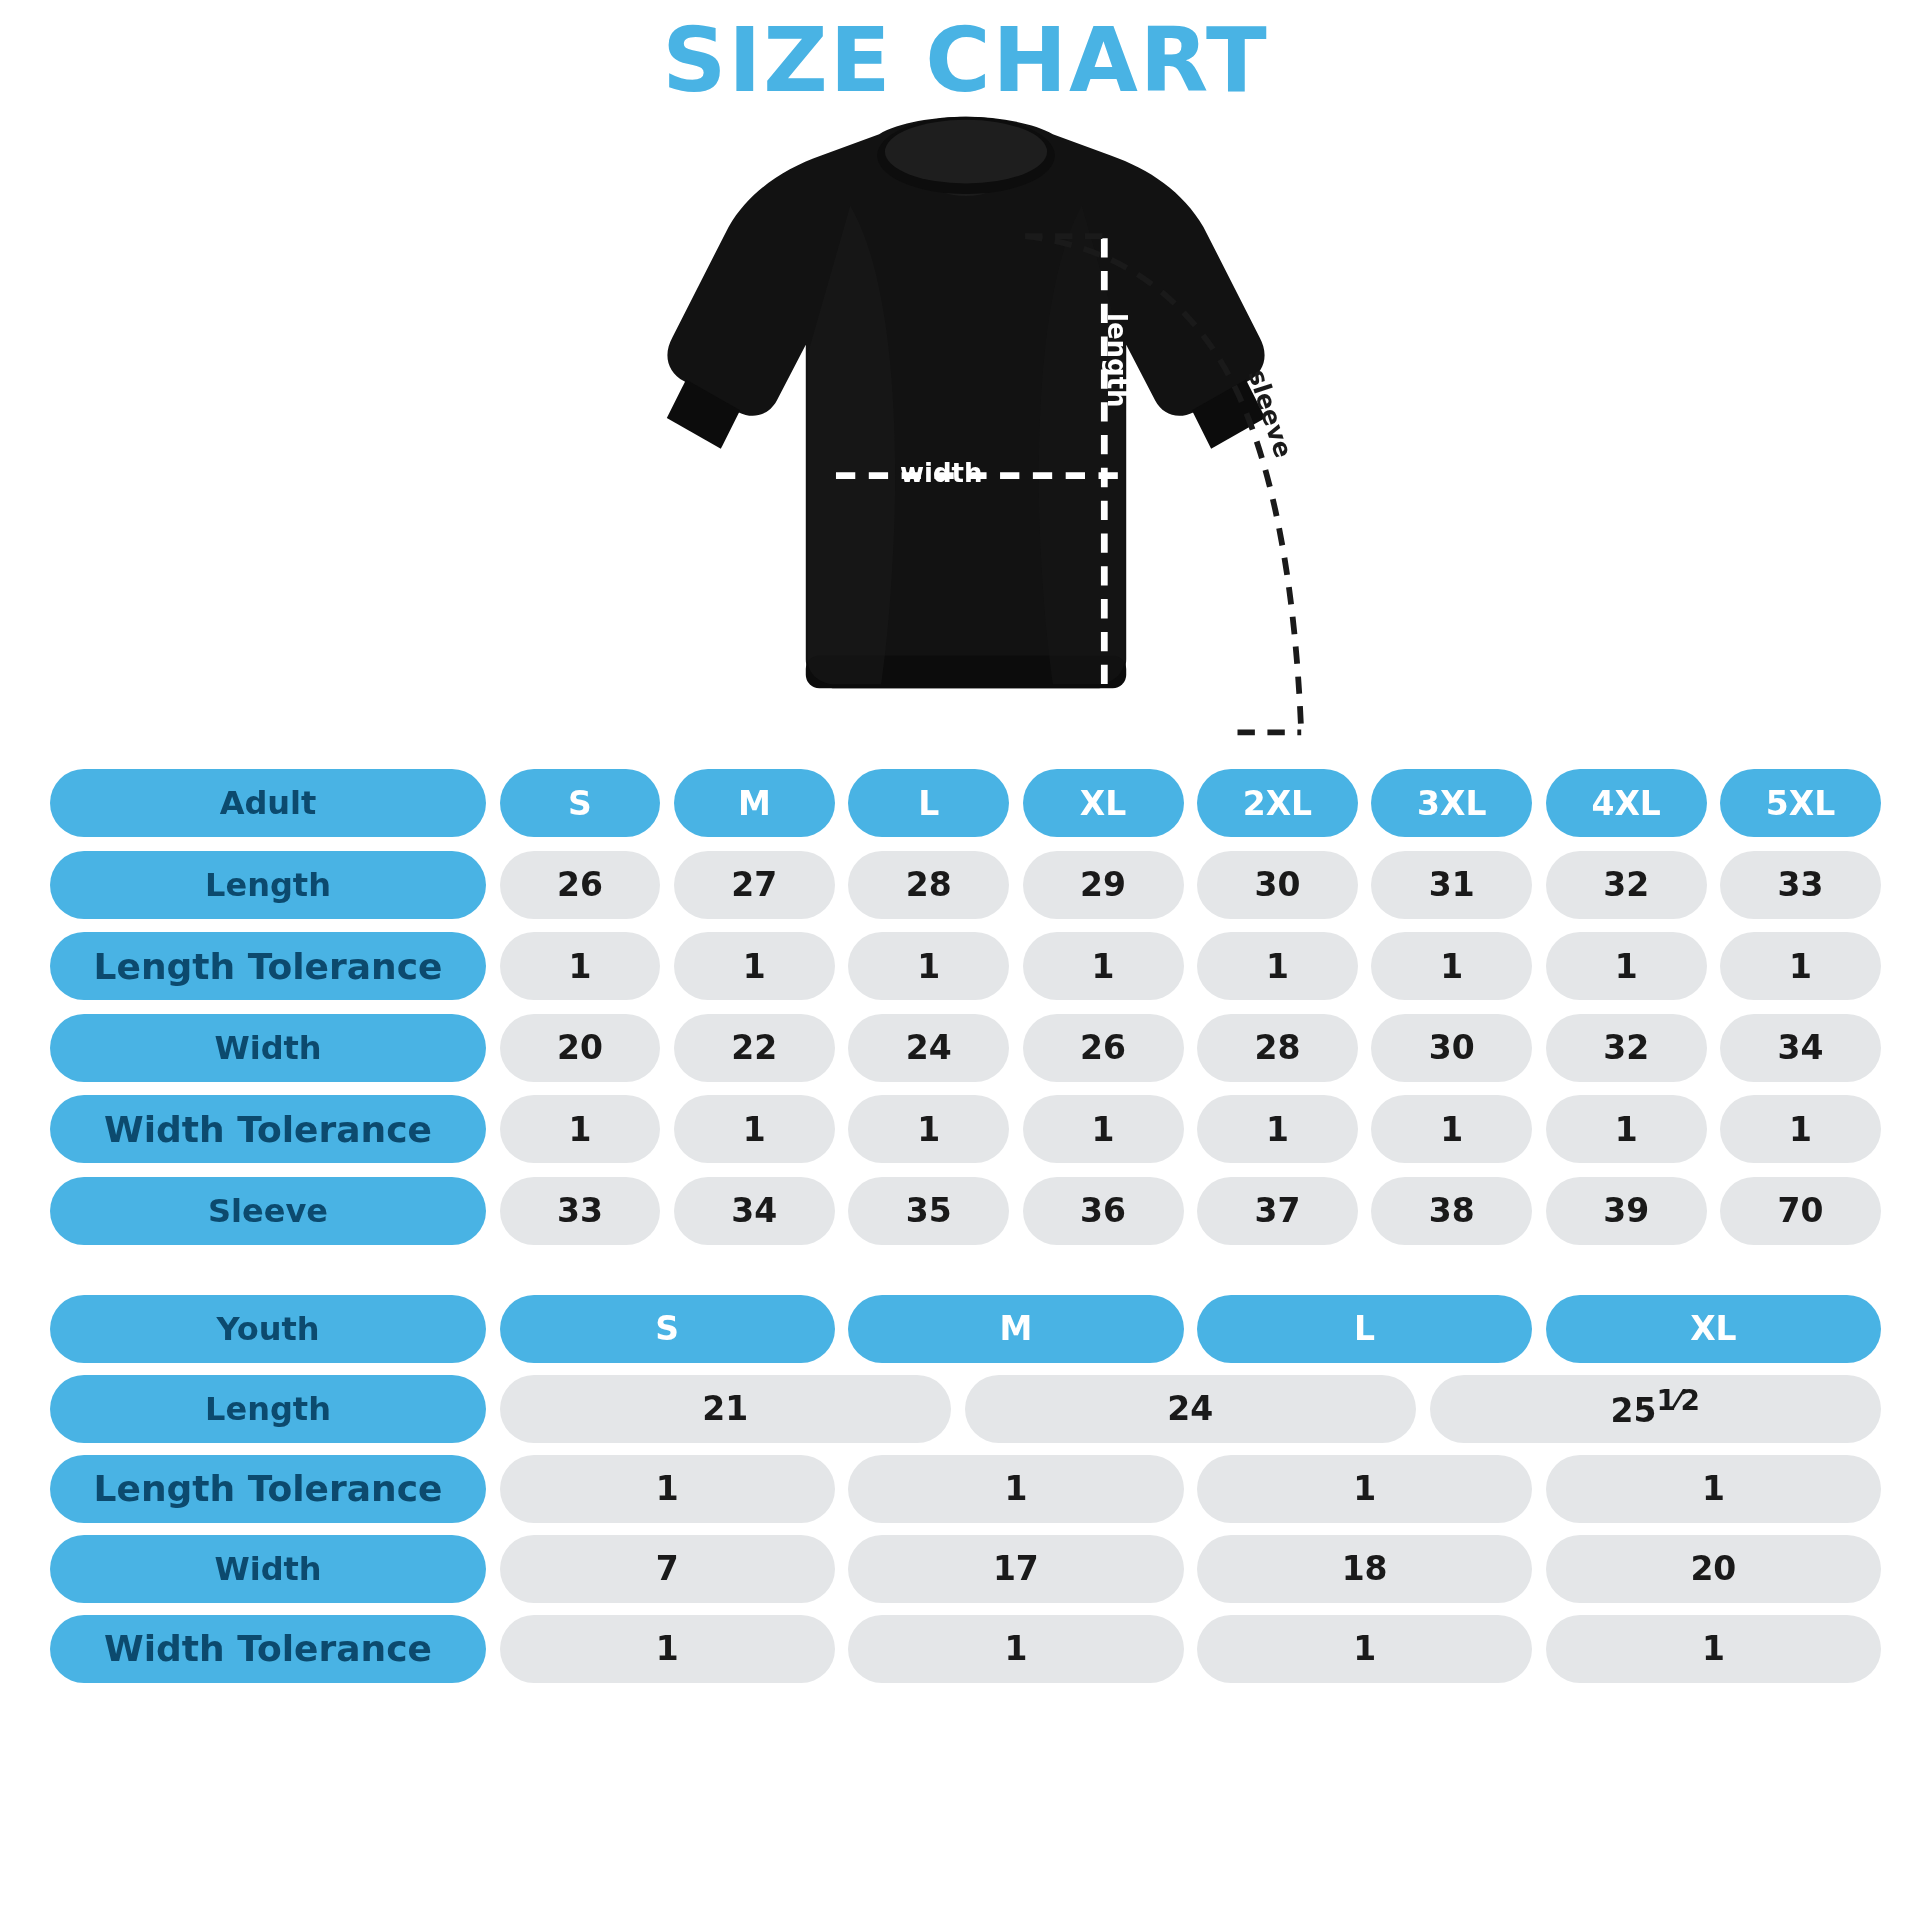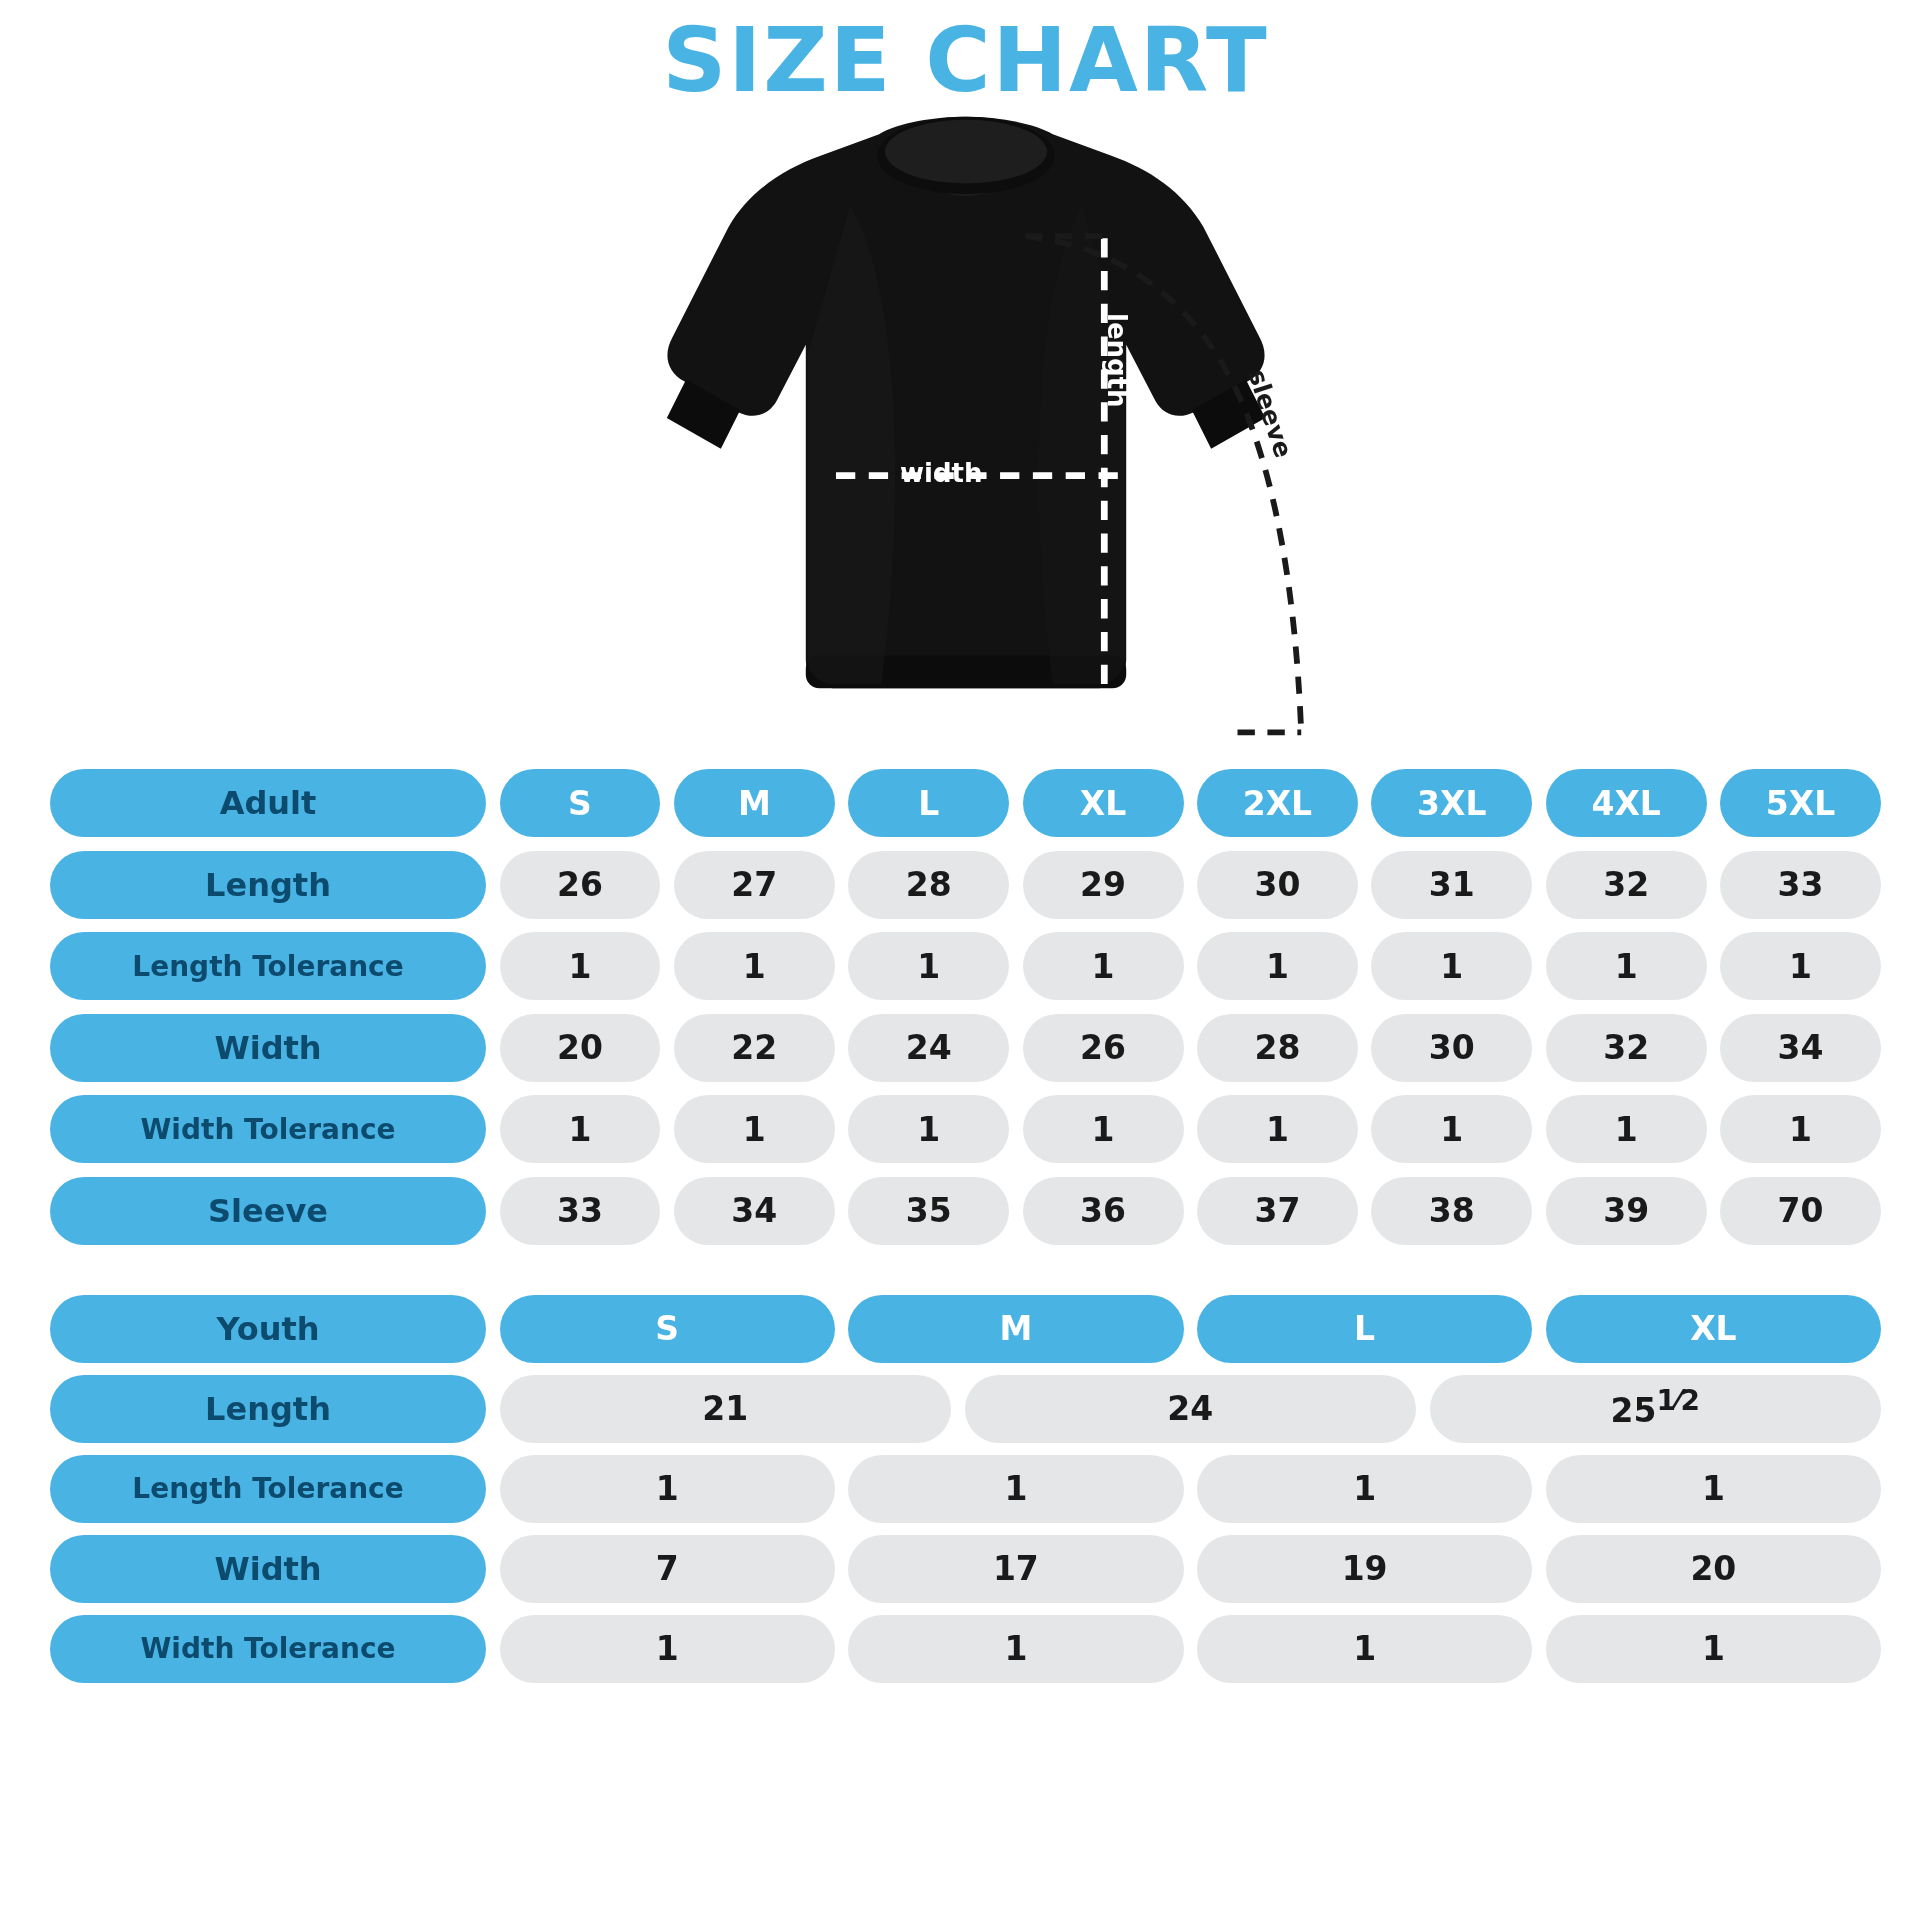--- a/index.html
+++ b/index.html
@@ -97,21 +97,21 @@
     font-family: "DejaVu Sans", sans-serif;
   }
   .rowhead {
     width: 436px;
     flex: 0 0 436px;
     background: #49b3e4;
     color: #0c4a6e;
     font-weight: bold;
     font-size: 32px;
   }
-  .rowhead.small { font-size: 28px; }
+  .rowhead.small { font-size: 36px; }
 
   .datacells {
     flex: 1 1 auto;
     display: flex;
     gap: 13.5px;
   }
   .datacells .cell {
     flex: 1 1 0;
     background: #e4e6e8;
     color: #1a1a1a;
@@ -316,21 +316,21 @@
         <div class="cell">1</div>
         <div class="cell">1</div>
       </div>
     </div>
 
     <div class="row">
       <div class="cell rowhead">Width</div>
       <div class="datacells">
         <div class="cell">7</div>
         <div class="cell">17</div>
-        <div class="cell">19</div>
+        <div class="cell">18</div>
         <div class="cell">20</div>
       </div>
     </div>
 
     <div class="row">
       <div class="cell rowhead small">Width Tolerance</div>
       <div class="datacells">
         <div class="cell">1</div>
         <div class="cell">1</div>
         <div class="cell">1</div>

